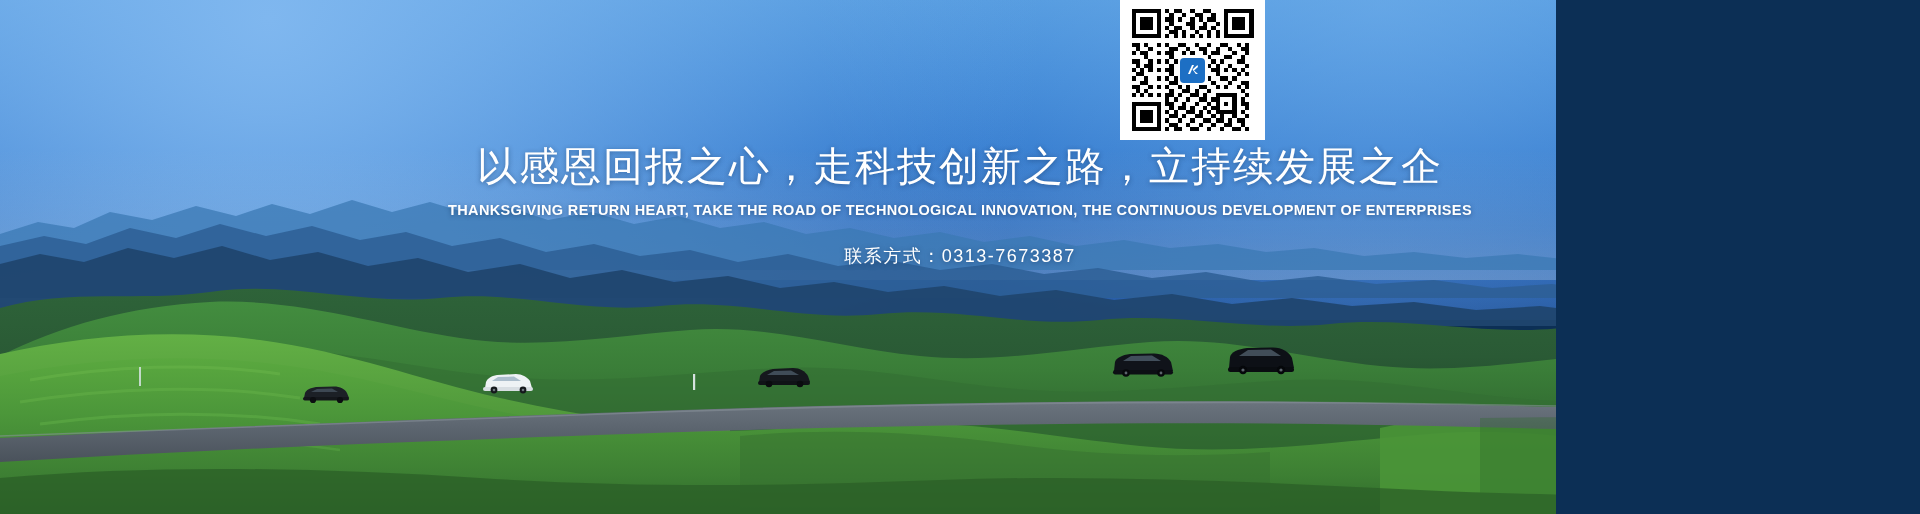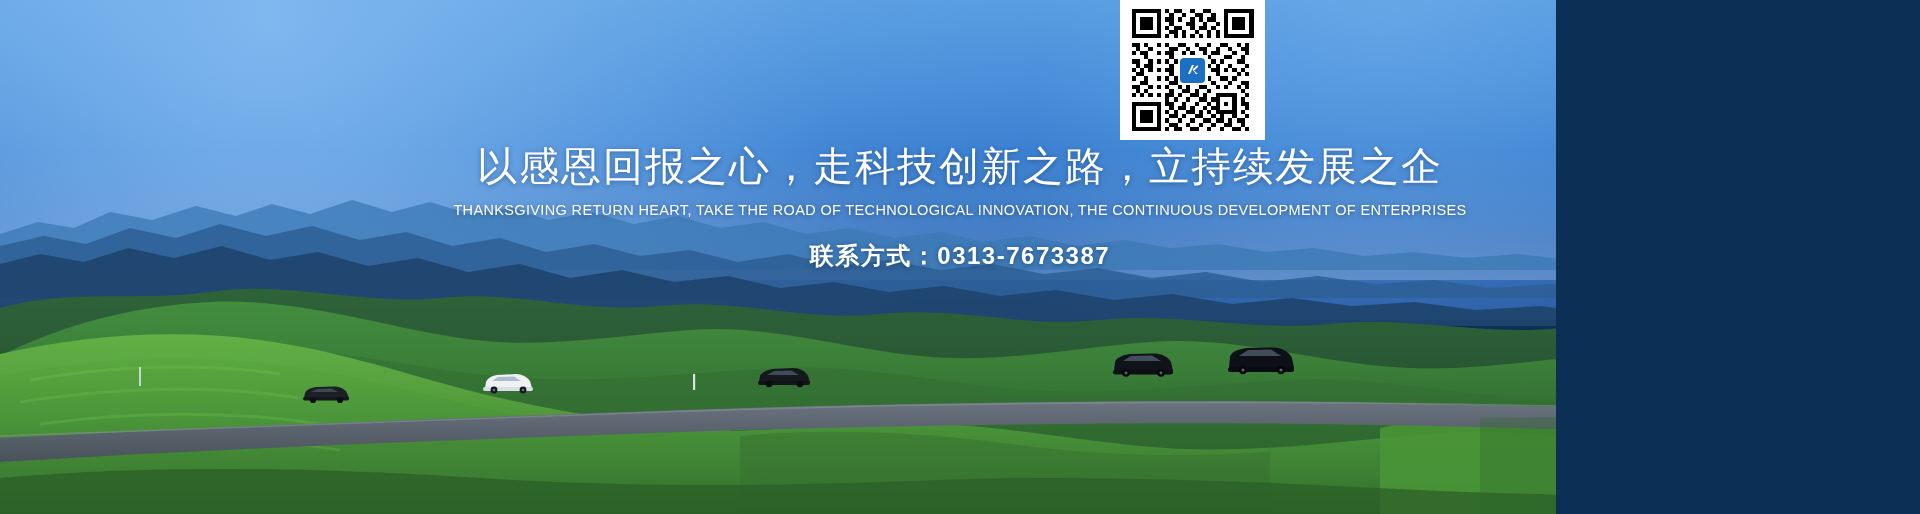--- a/index.html
+++ b/index.html
@@ -91,32 +91,32 @@
     text-shadow:0 1px 5px rgba(10,40,80,0.45);
     white-space:nowrap;
   }
   .subhead {
     position:absolute;
     left:0; top:200px; width:1920px;
     font-size:14.5px;
     line-height:20px;
     letter-spacing:0.35px;
     color:#ffffff;
-    font-weight:400;
+    font-weight:700;
     text-shadow:0 1px 4px rgba(10,40,80,0.5);
     white-space:nowrap;
   }
   .contact {
     position:absolute;
     left:0; top:237px; width:1920px;
-    font-size:24px;
+    font-size:18px;
     line-height:38px;
     letter-spacing:1.5px;
     color:#ffffff;
-    font-weight:700;
+    font-weight:400;
     text-shadow:0 1px 5px rgba(10,40,80,0.55);
     white-space:nowrap;
   }
   .address {
     position:absolute;
     left:0; top:283px; width:1920px;
     font-size:26px;
     line-height:38px;
     letter-spacing:1.5px;
     color:#ffffff;

